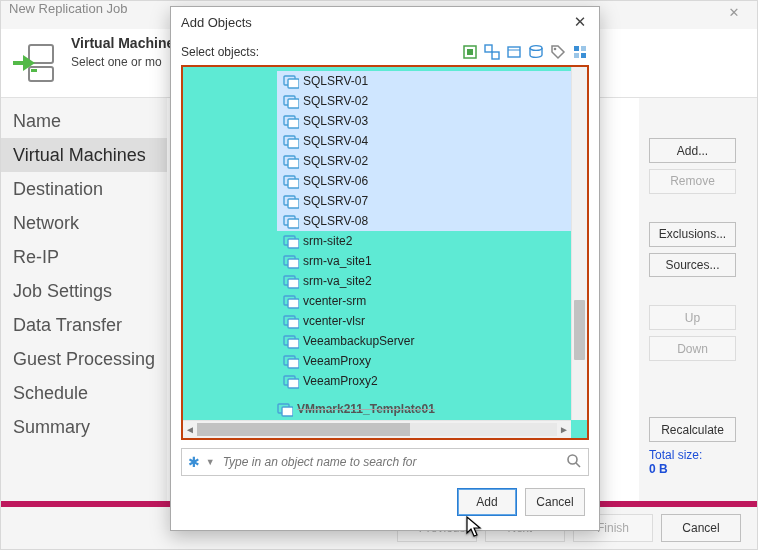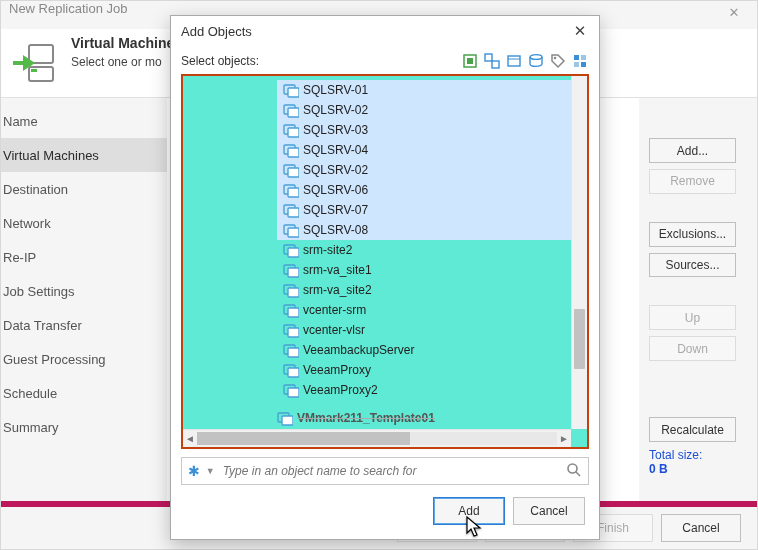--- a/index.html
+++ b/index.html
@@ -21,22 +21,22 @@
     width:48px; height:48px; flex:none; position:relative; margin-top:4px;
   }
   .wiz-icon svg { width:48px; height:48px; }
   .wiz-header-text h2 { margin:0 0 4px 0; font-size:14px; font-weight:600; color:#333;}
   .wiz-header-text p { margin:0; font-size:12px; color:#444;}
   .wiz-body { display:flex; height:calc(100% - 28px - 64px - 48px); }
   .nav {
     width:166px; background:#f5f5f5; padding-top:6px;
   }
   .nav-item {
-    height:34px; display:flex; align-items:center; padding-left:2px;
-    color:#555; cursor:pointer; font-size:13px;
+    height:34px; display:flex; align-items:center; padding-left:12px;
+    color:#555; cursor:pointer; font-size:18px;
   }
   .nav-item.active { background:#dedede; color:#2b2b2b; font-weight:500;}
   .main {
     flex:1; background:#fff; position:relative; padding:18px 14px;
   }
   .right-col {
     width:118px; padding:20px 21px 0 10px; display:flex; flex-direction:column; gap:6px;
   }
   .btn {
     height:28px; border:1px solid #bfbfbf; background:#f6f6f6;
@@ -49,21 +49,21 @@
   .totals .val { font-weight:600; }
   .wiz-footer {
     position:absolute; bottom:0; left:0; right:0; height:48px;
     display:flex; align-items:center; justify-content:flex-end; gap:8px;
     padding:0 16px; background:#f5f5f5; border-top:6px solid #be185d;
   }
   .wiz-footer .btn { width:80px; }
 
   
   .dialog {
-    position:absolute; left:170px; top:15px; width:430px; height:525px;
+    position:absolute; left:170px; top:6px; width:430px; height:525px;
     background:#fff; border:1px solid #a9a9a9; box-shadow:0 6px 18px rgba(0,0,0,0.25);
     display:flex; flex-direction:column;
   }
   .dlg-titlebar {
     height:30px; display:flex; align-items:center; justify-content:space-between;
     padding:0 6px 0 10px; font-size:13px; color:#333;
   }
   .dlg-close {
     width:26px; height:22px; display:flex; align-items:center; justify-content:center;
     font-size:15px; cursor:pointer; color:#444;
@@ -117,21 +117,21 @@
     display:flex; align-items:center; gap:6px;
     margin:8px 10px 0 10px; height:28px; border:1px solid #c9c9c9; padding:0 6px;
   }
   .search input {
     flex:1; border:none; outline:none; font-size:12px; font-style:italic; color:#888;
     background:transparent;
   }
   .dlg-foot {
     display:flex; justify-content:flex-end; gap:8px; padding:12px 14px 14px;
   }
-  .dlg-foot .btn { width:72px; }
+  .dlg-foot .btn { width:60px; }
   .btn.primary { border:1px solid #2a7ed3; box-shadow:inset 0 0 0 1px #61a6e6;}
   .cursor {
     position:absolute; left:465px; top:515px; width:20px; height:24px; pointer-events:none;
   }
   .cursor svg { width:20px; height:24px; filter:drop-shadow(0 1px 1px rgba(0,0,0,0.4)); }
   .x-close { width:30px; height:22px; display:flex; align-items:center; justify-content:center; color:#999; cursor:pointer;}
 </style>
 </head>
 <body>
 

